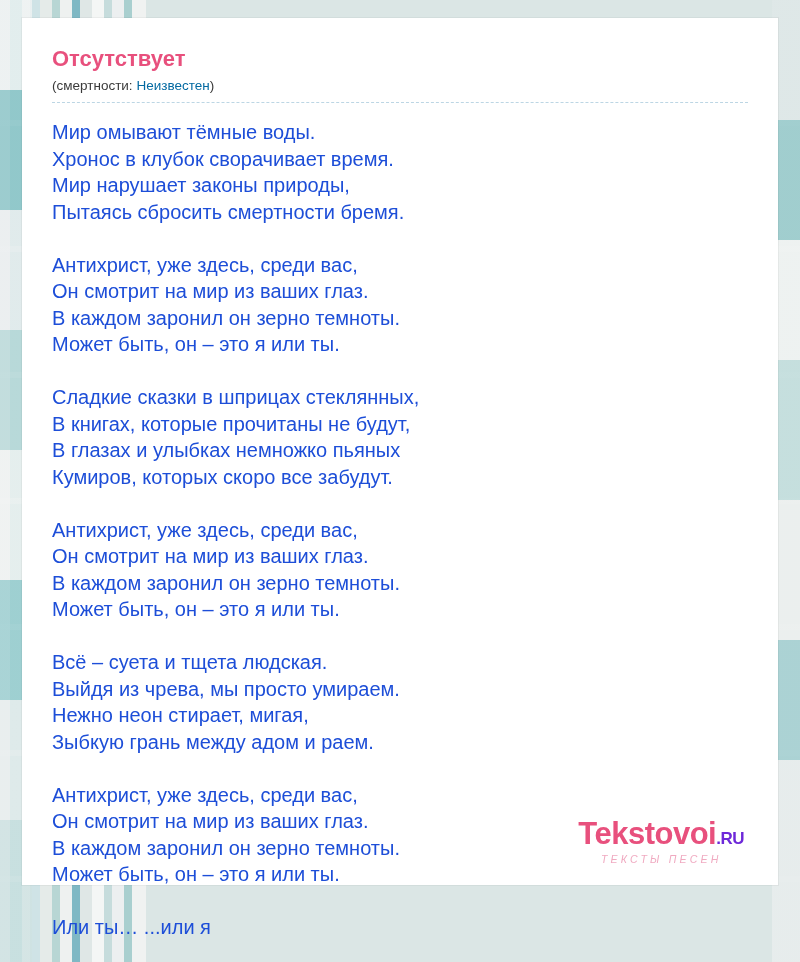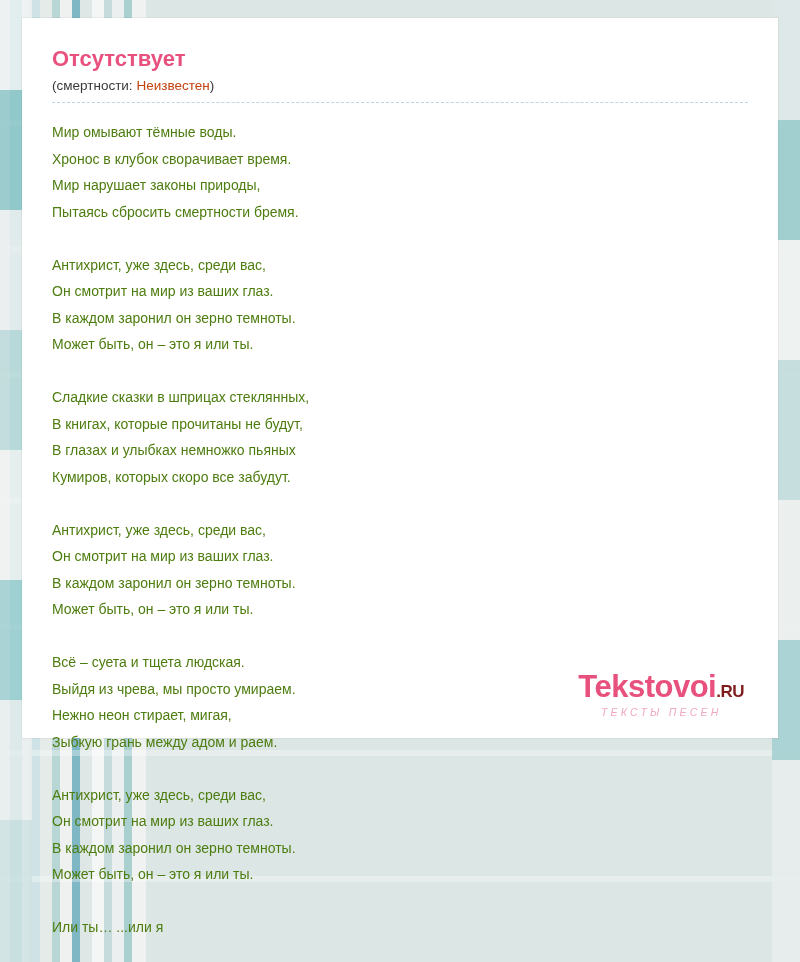--- a/index.html
+++ b/index.html
@@ -80,21 +80,21 @@
       #a6d0d2 640px, #a6d0d2 760px,
       #e8eded 760px, #e8eded 962px);
     opacity: .9;
   }
 
   .card {
     position: absolute;
     left: 22px;
     top: 18px;
     width: 756px;
-    height: 720px;
+    height: 867px;
     background: #ffffff;
     box-sizing: border-box;
     padding: 28px 30px 32px 30px;
     box-shadow: 0 0 0 1px rgba(0,0,0,0.04);
   }
 
   .song-title {
     color: #e8507d;
     font-size: 22px;
     font-weight: bold;
@@ -103,49 +103,49 @@
     letter-spacing: 0;
   }
   .artist-line {
     font-size: 13.5px;
     color: #3a3a3a;
     padding-bottom: 9px;
     border-bottom: 1px dashed #bcd6e4;
     margin-bottom: 16px;
   }
   .artist-link {
-    color: #c2410c;
+    color: #0369a1;
     text-decoration: none;
   }
 
   .lyrics {
-    font-size: 14px;
+    font-size: 20px;
     line-height: 26.5px;
-    color: #4d7c0f;
+    color: #1d4ed8;
     white-space: pre-wrap;
     margin: 0;
     font-family: "Liberation Sans", sans-serif;
   }
 
   .watermark {
     position: absolute;
     right: 34px;
     bottom: 20px;
     text-align: center;
     user-select: none;
   }
   .wm-main {
     font-size: 31px;
     font-weight: bold;
     color: #e8507d;
     line-height: 32px;
     letter-spacing: -0.5px;
   }
   .wm-main .wm-ru {
-    color: #7f1d1d;
+    color: #6d28d9;
     font-size: 17px;
     vertical-align: baseline;
   }
   .wm-sub {
     font-size: 10.5px;
     color: #f0a9c0;
     letter-spacing: 3.2px;
     margin-top: -2px;
     font-style: italic;
   }

